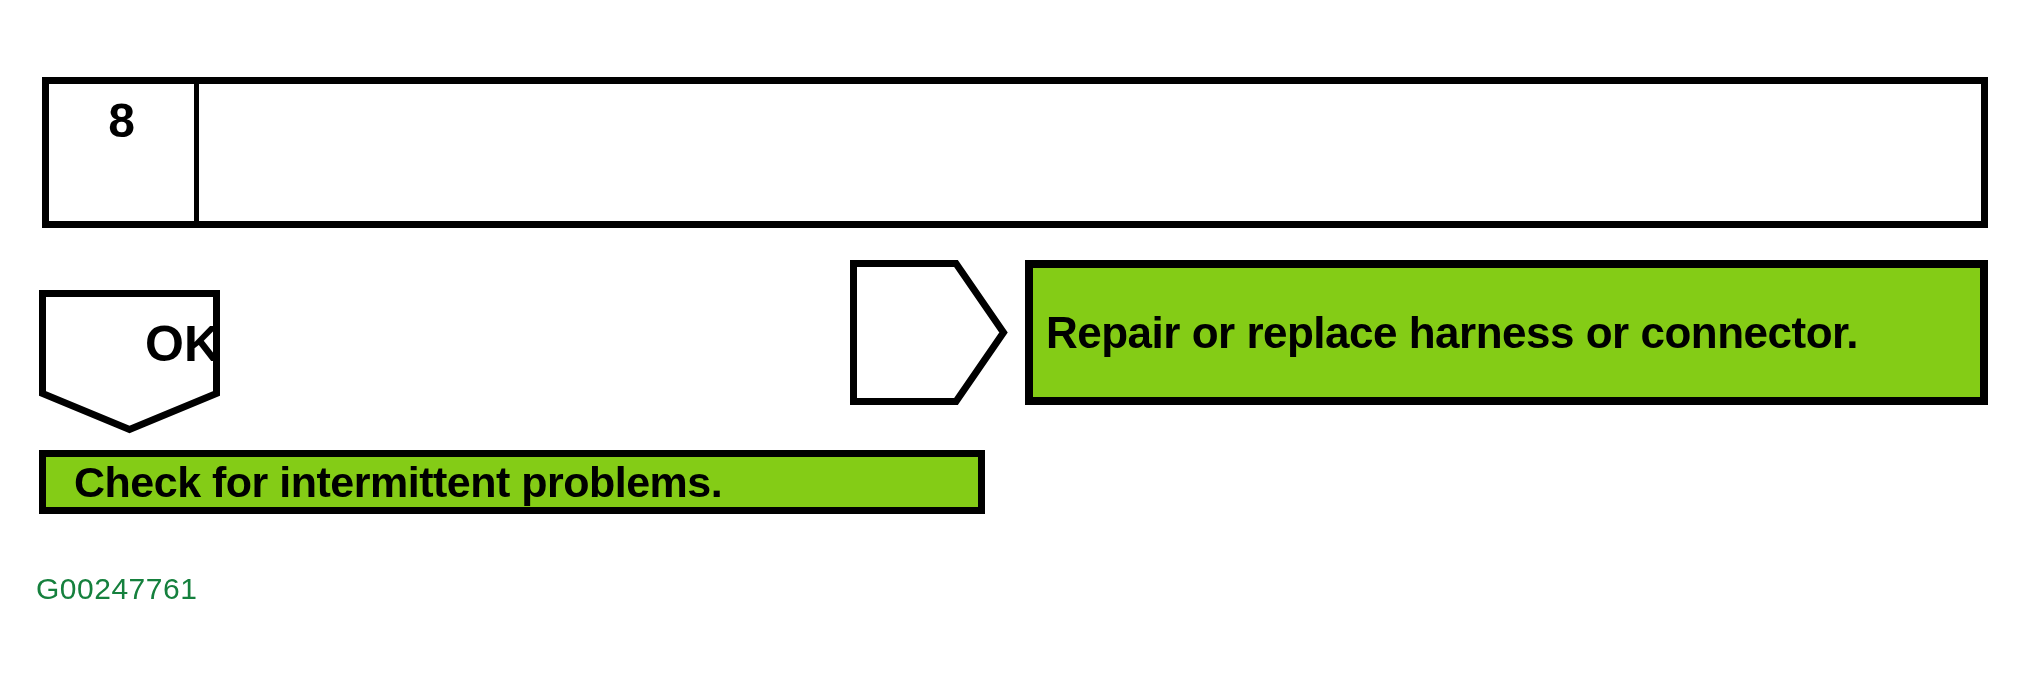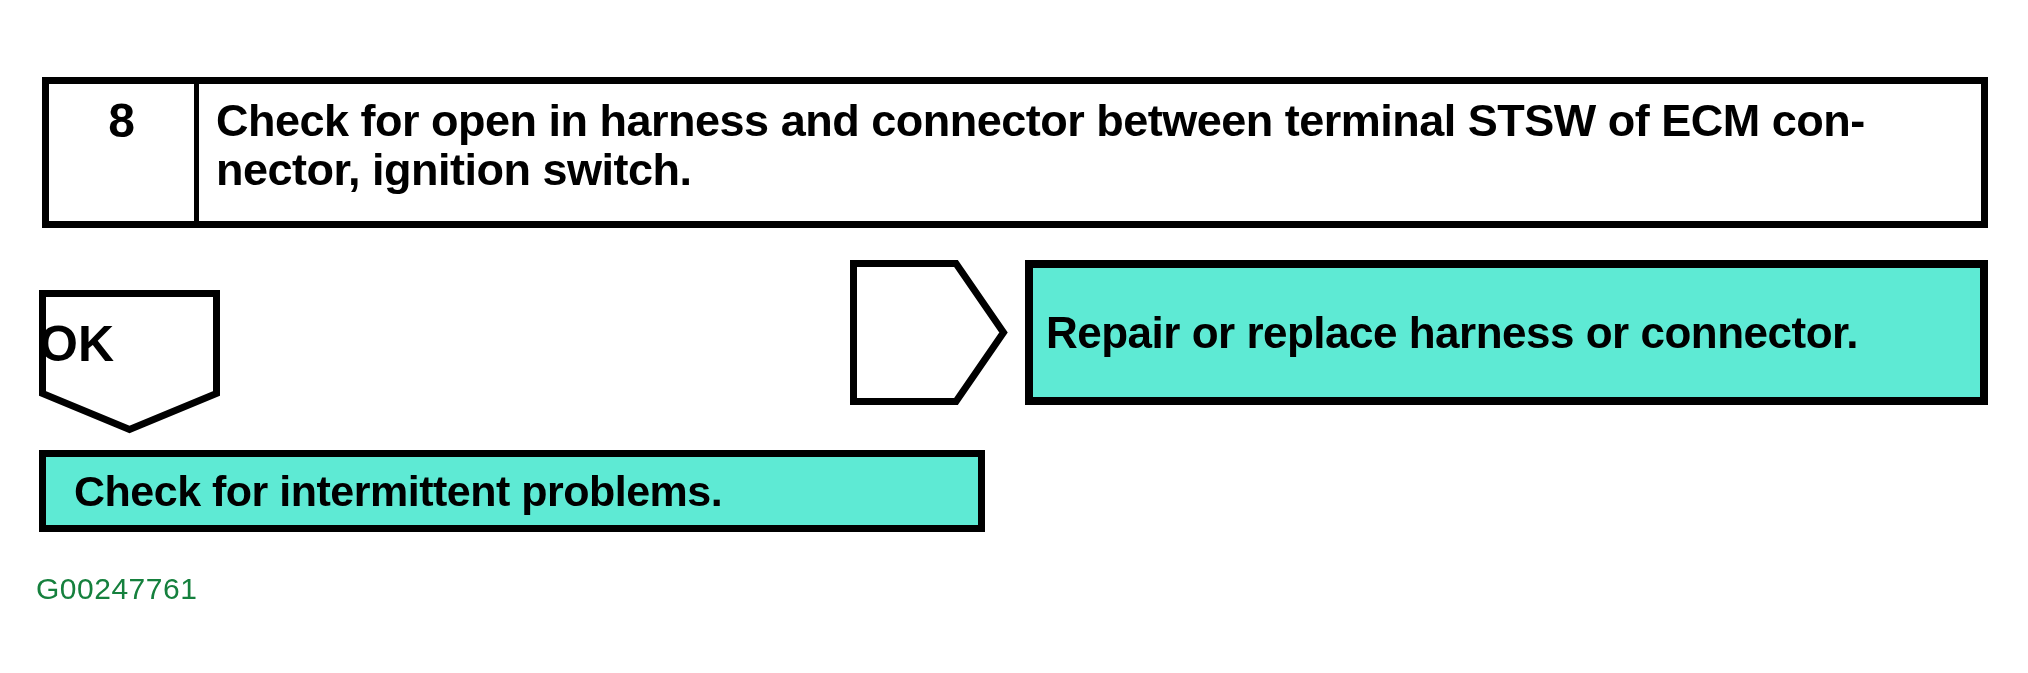--- a/index.html
+++ b/index.html
@@ -52,21 +52,21 @@
 
   
   .shape {
     position: absolute;
   }
   .ok-shape { left: 35px;  top: 286px; }
   .ng-shape { left: 846px; top: 256px; }
   .connector-label {
     position: absolute;
     font-weight: bold;
-    text-align: left;
+    text-align: right;
   }
   .ok-label {
     left: 39px;
     top: 320px;
     width: 181px;
     font-size: 50px;
     line-height: 48px;
   }
   .ng-label {
     left: 850px;
@@ -78,37 +78,37 @@
 
   
   .result-box {
     position: absolute;
     border: 7px solid #000;
     box-sizing: border-box;
     display: flex;
     align-items: center;
     font-weight: bold;
     letter-spacing: -0.5px;
-    background: #5eead4;
+    background: #84cc16;
     white-space: nowrap;
   }
   .ng-result {
     left: 1025px;
     top: 260px;
     width: 963px;
     height: 145px;
     border-width: 8px;
     padding-left: 13px;
     font-size: 44px;
   }
   .ok-result {
     left: 39px;
     top: 450px;
     width: 946px;
-    height: 82px;
+    height: 64px;
     padding-left: 28px;
     font-size: 43px;
   }
 
   
   .figure-id {
     position: absolute;
     left: 36px;
     top: 572px;
     font-size: 30px;
@@ -118,24 +118,20 @@
   }
 </style>
 </head>
 <body>
 
 <div class="canvas">
 
   <div class="step-row">
     <div class="step-num-cell">
       <span>8</span>
-    </div>
-    <div class="step-text-cell">
-      <span>Check for open in harness and connector between terminal STSW of ECM con-</span><br>
-      <span>nector, ignition switch.</span>
     </div>
   </div>
 
   <svg class="shape ok-shape" width="190" height="152" viewBox="0 0 190 152">
     <polygon points="7.5,7.5 181.5,7.5 181.5,107.5 94.5,143.5 7.5,107.5" fill="#ffffff" stroke="#000000" stroke-width="7" stroke-linejoin="miter"></polygon>
   </svg>
   <div class="connector-label ok-label">OK</div>
 
   <svg class="shape ng-shape" width="167" height="154" viewBox="0 0 167 154">
     <polygon points="7.5,7.5 110,7.5 157.5,76.5 110,145.5 7.5,145.5" fill="#ffffff" stroke="#000000" stroke-width="7" stroke-linejoin="miter"></polygon>

